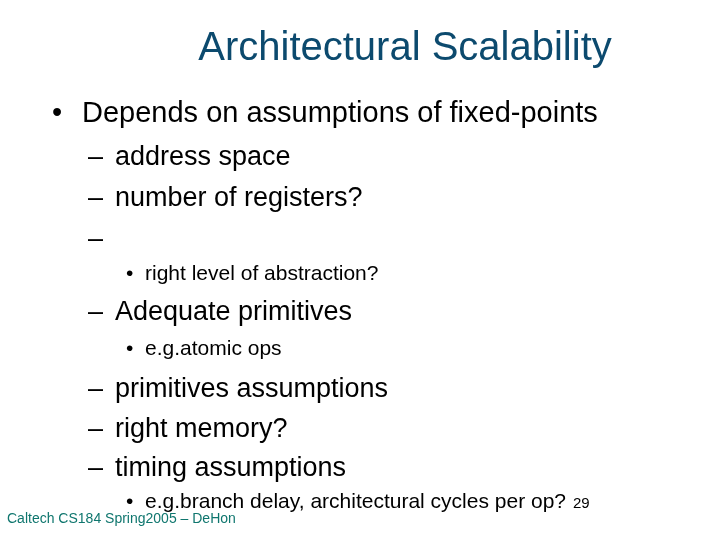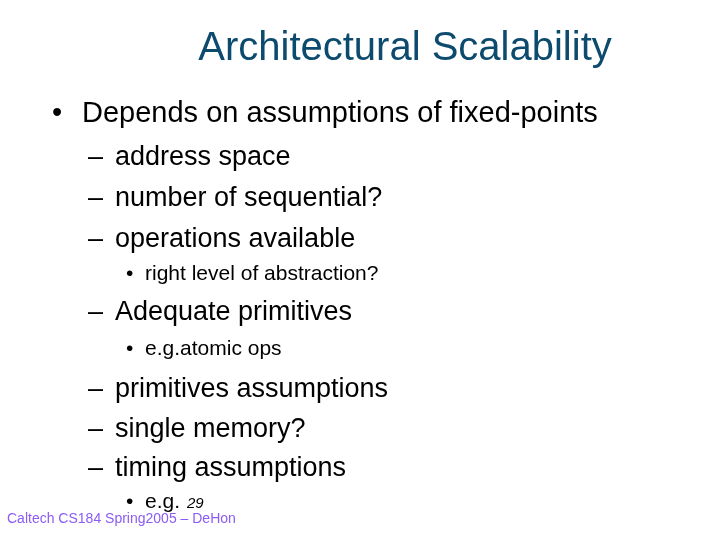--- a/index.html
+++ b/index.html
@@ -47,28 +47,27 @@
   .l3 {
     left: 126px;
     font-size: 21px;
   }
   .l3 .marker { display: inline-block; width: 19px; }
   .italic { }
   .page-number {
     font-size: 15px;
     margin-left: 7px;
     color: #000000;
-    font-style: italic;
   }
   .footer {
     position: absolute;
     left: 7px;
     top: 510px;
     font-size: 14px;
-    color: #8b5cf6;
+    color: #0f766e;
     white-space: nowrap;
   }
 </style>
 </head>
 <body>
 
 <div class="slide">
 
   <div class="title">Architectural Scalability</div>
 
@@ -77,26 +76,25 @@
     <span>Depends on assumptions of fixed-points</span>
   </div>
 
   <div class="line l2" style="top: 141px;">
     <span class="marker">–</span>
     <span>address space</span>
   </div>
 
   <div class="line l2" style="top: 182px;">
     <span class="marker">–</span>
-    <span>number of sequential?</span>
+    <span>number of registers?</span>
   </div>
 
   <div class="line l2" style="top: 223px;">
     <span class="marker">–</span>
-    <span>operations available</span>
   </div>
 
   <div class="line l3" style="top: 261px;">
     <span class="marker">•</span>
     <span>right level of abstraction?</span>
   </div>
 
   <div class="line l2" style="top: 296px;">
     <span class="marker">–</span>
     <span>Adequate primitives</span>
@@ -108,29 +106,30 @@
     <span> atomic ops</span>
   </div>
 
   <div class="line l2" style="top: 373px;">
     <span class="marker">–</span>
     <span>primitives assumptions</span>
   </div>
 
   <div class="line l2" style="top: 413px;">
     <span class="marker">–</span>
-    <span>single memory?</span>
+    <span>right memory?</span>
   </div>
 
   <div class="line l2" style="top: 452px;">
     <span class="marker">–</span>
     <span>timing assumptions</span>
   </div>
 
   <div class="line l3" style="top: 489px;">
     <span class="marker">•</span>
     <span class="italic">e.g.</span>
+    <span> branch delay, architectural cycles per op?</span>
     <span class="page-number">29</span>
   </div>
 
   <div class="footer">Caltech CS184 Spring2005 – DeHon</div>
 
 </div>
 
 </body></html>

